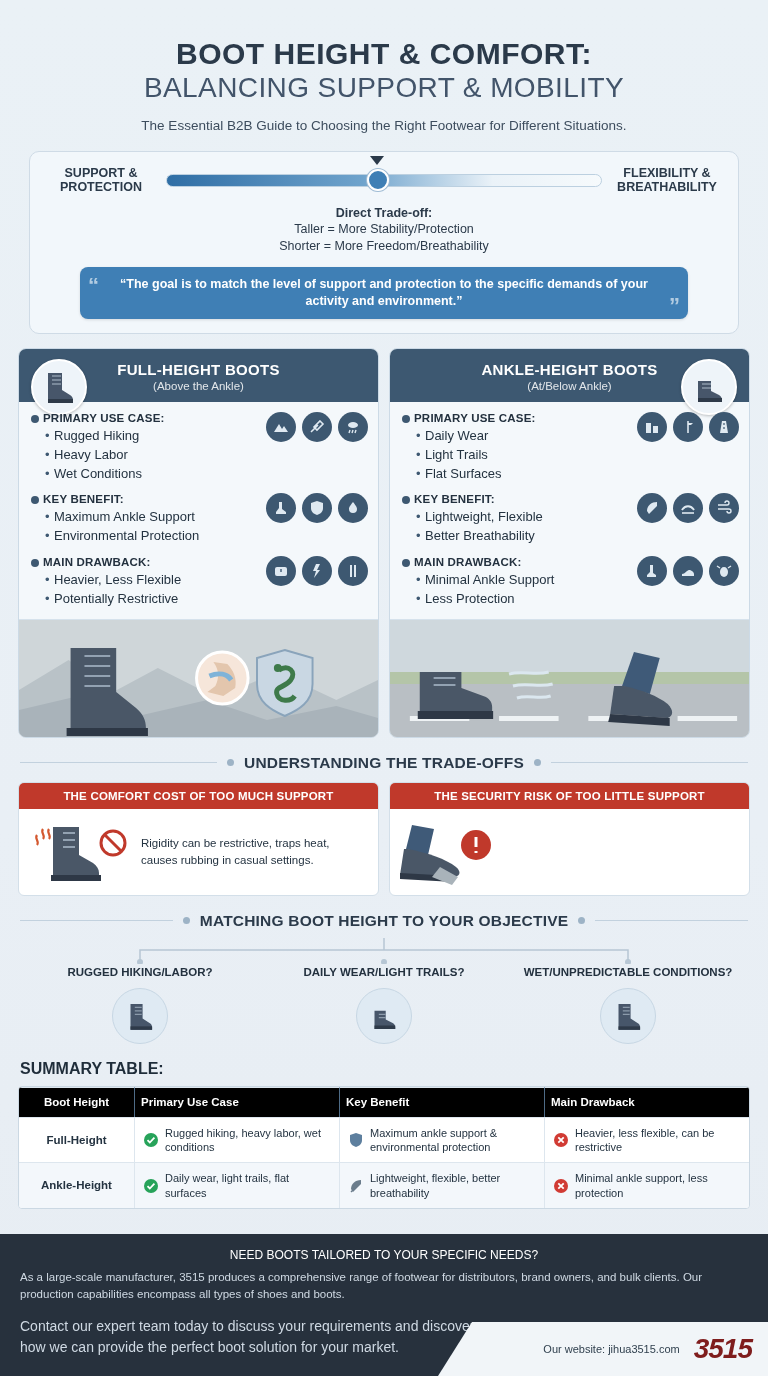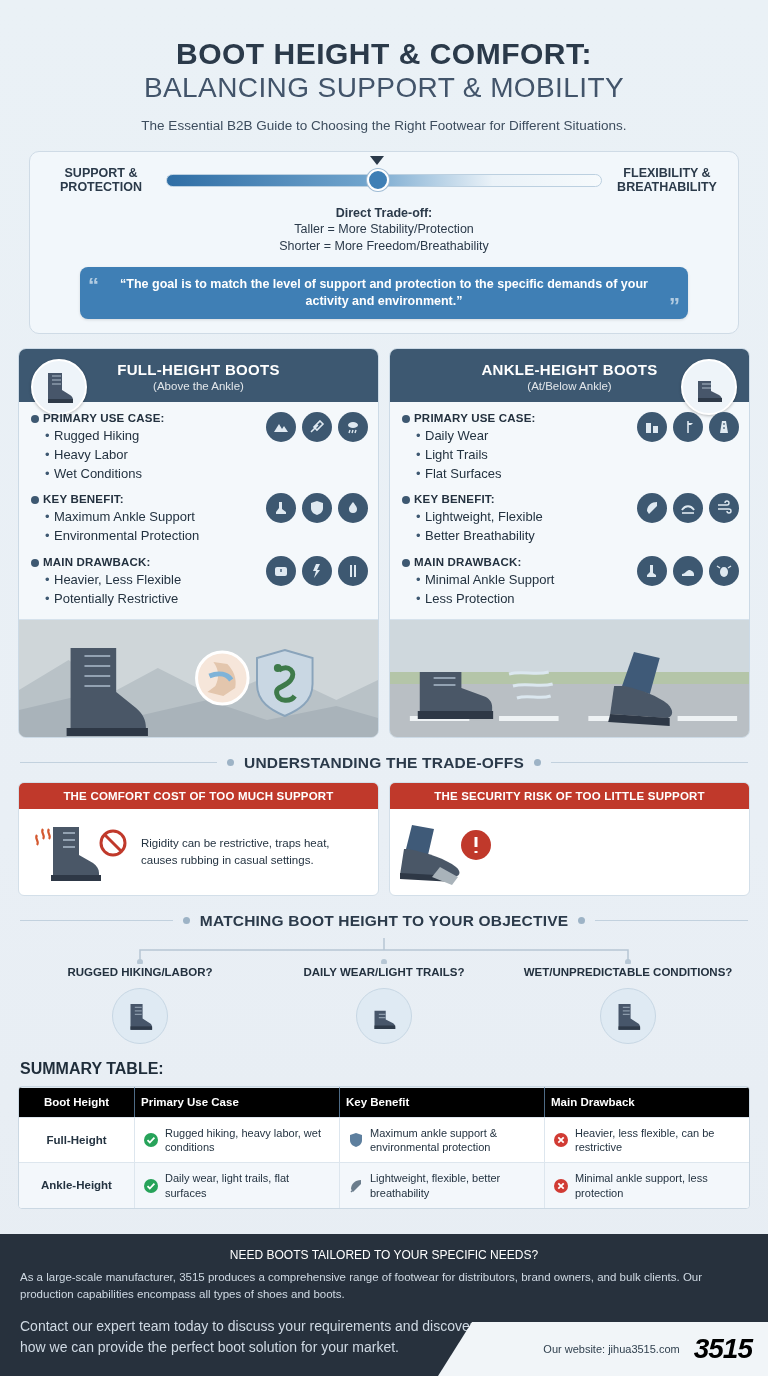--- a/index.html
+++ b/index.html
@@ -161,21 +161,21 @@
   }
   .f-title { font-size: 12px; font-weight: normal; color: #fff; text-align: center; }
   .f-body { font-size: 11.5px; line-height: 1.5; margin-top: 7px; color: #cfd9e3; }
   .f-body2 { font-size: 14px; line-height: 1.5; margin-top: 12px; color: #cfd9e3; max-width: 470px; }
   .f-badge {
     position: absolute; right: 0; bottom: 0; width: 330px; height: 54px;
     background: #f1f5f8; clip-path: polygon(34px 0, 100% 0, 100% 100%, 0 100%);
     display: flex; align-items: center; justify-content: flex-end; gap: 14px; padding-right: 16px;
   }
   .f-web { font-size: 11px; color: #31414f; }
-  .f-logo { font-size: 28px; font-weight: bold; font-style: italic; color: #000000; letter-spacing: -1px; }
+  .f-logo { font-size: 28px; font-weight: bold; font-style: italic; color: #7f1d1d; letter-spacing: -1px; }
 </style>
 </head>
 <body>
 
 <div class="page">
 
   <div class="header">
     <div class="title1">BOOT HEIGHT &amp; COMFORT:</div>
     <div class="title2">BALANCING SUPPORT &amp; MOBILITY</div>
     <div class="subtitle">The Essential B2B Guide to Choosing the Right Footwear for Different Situations.</div>

